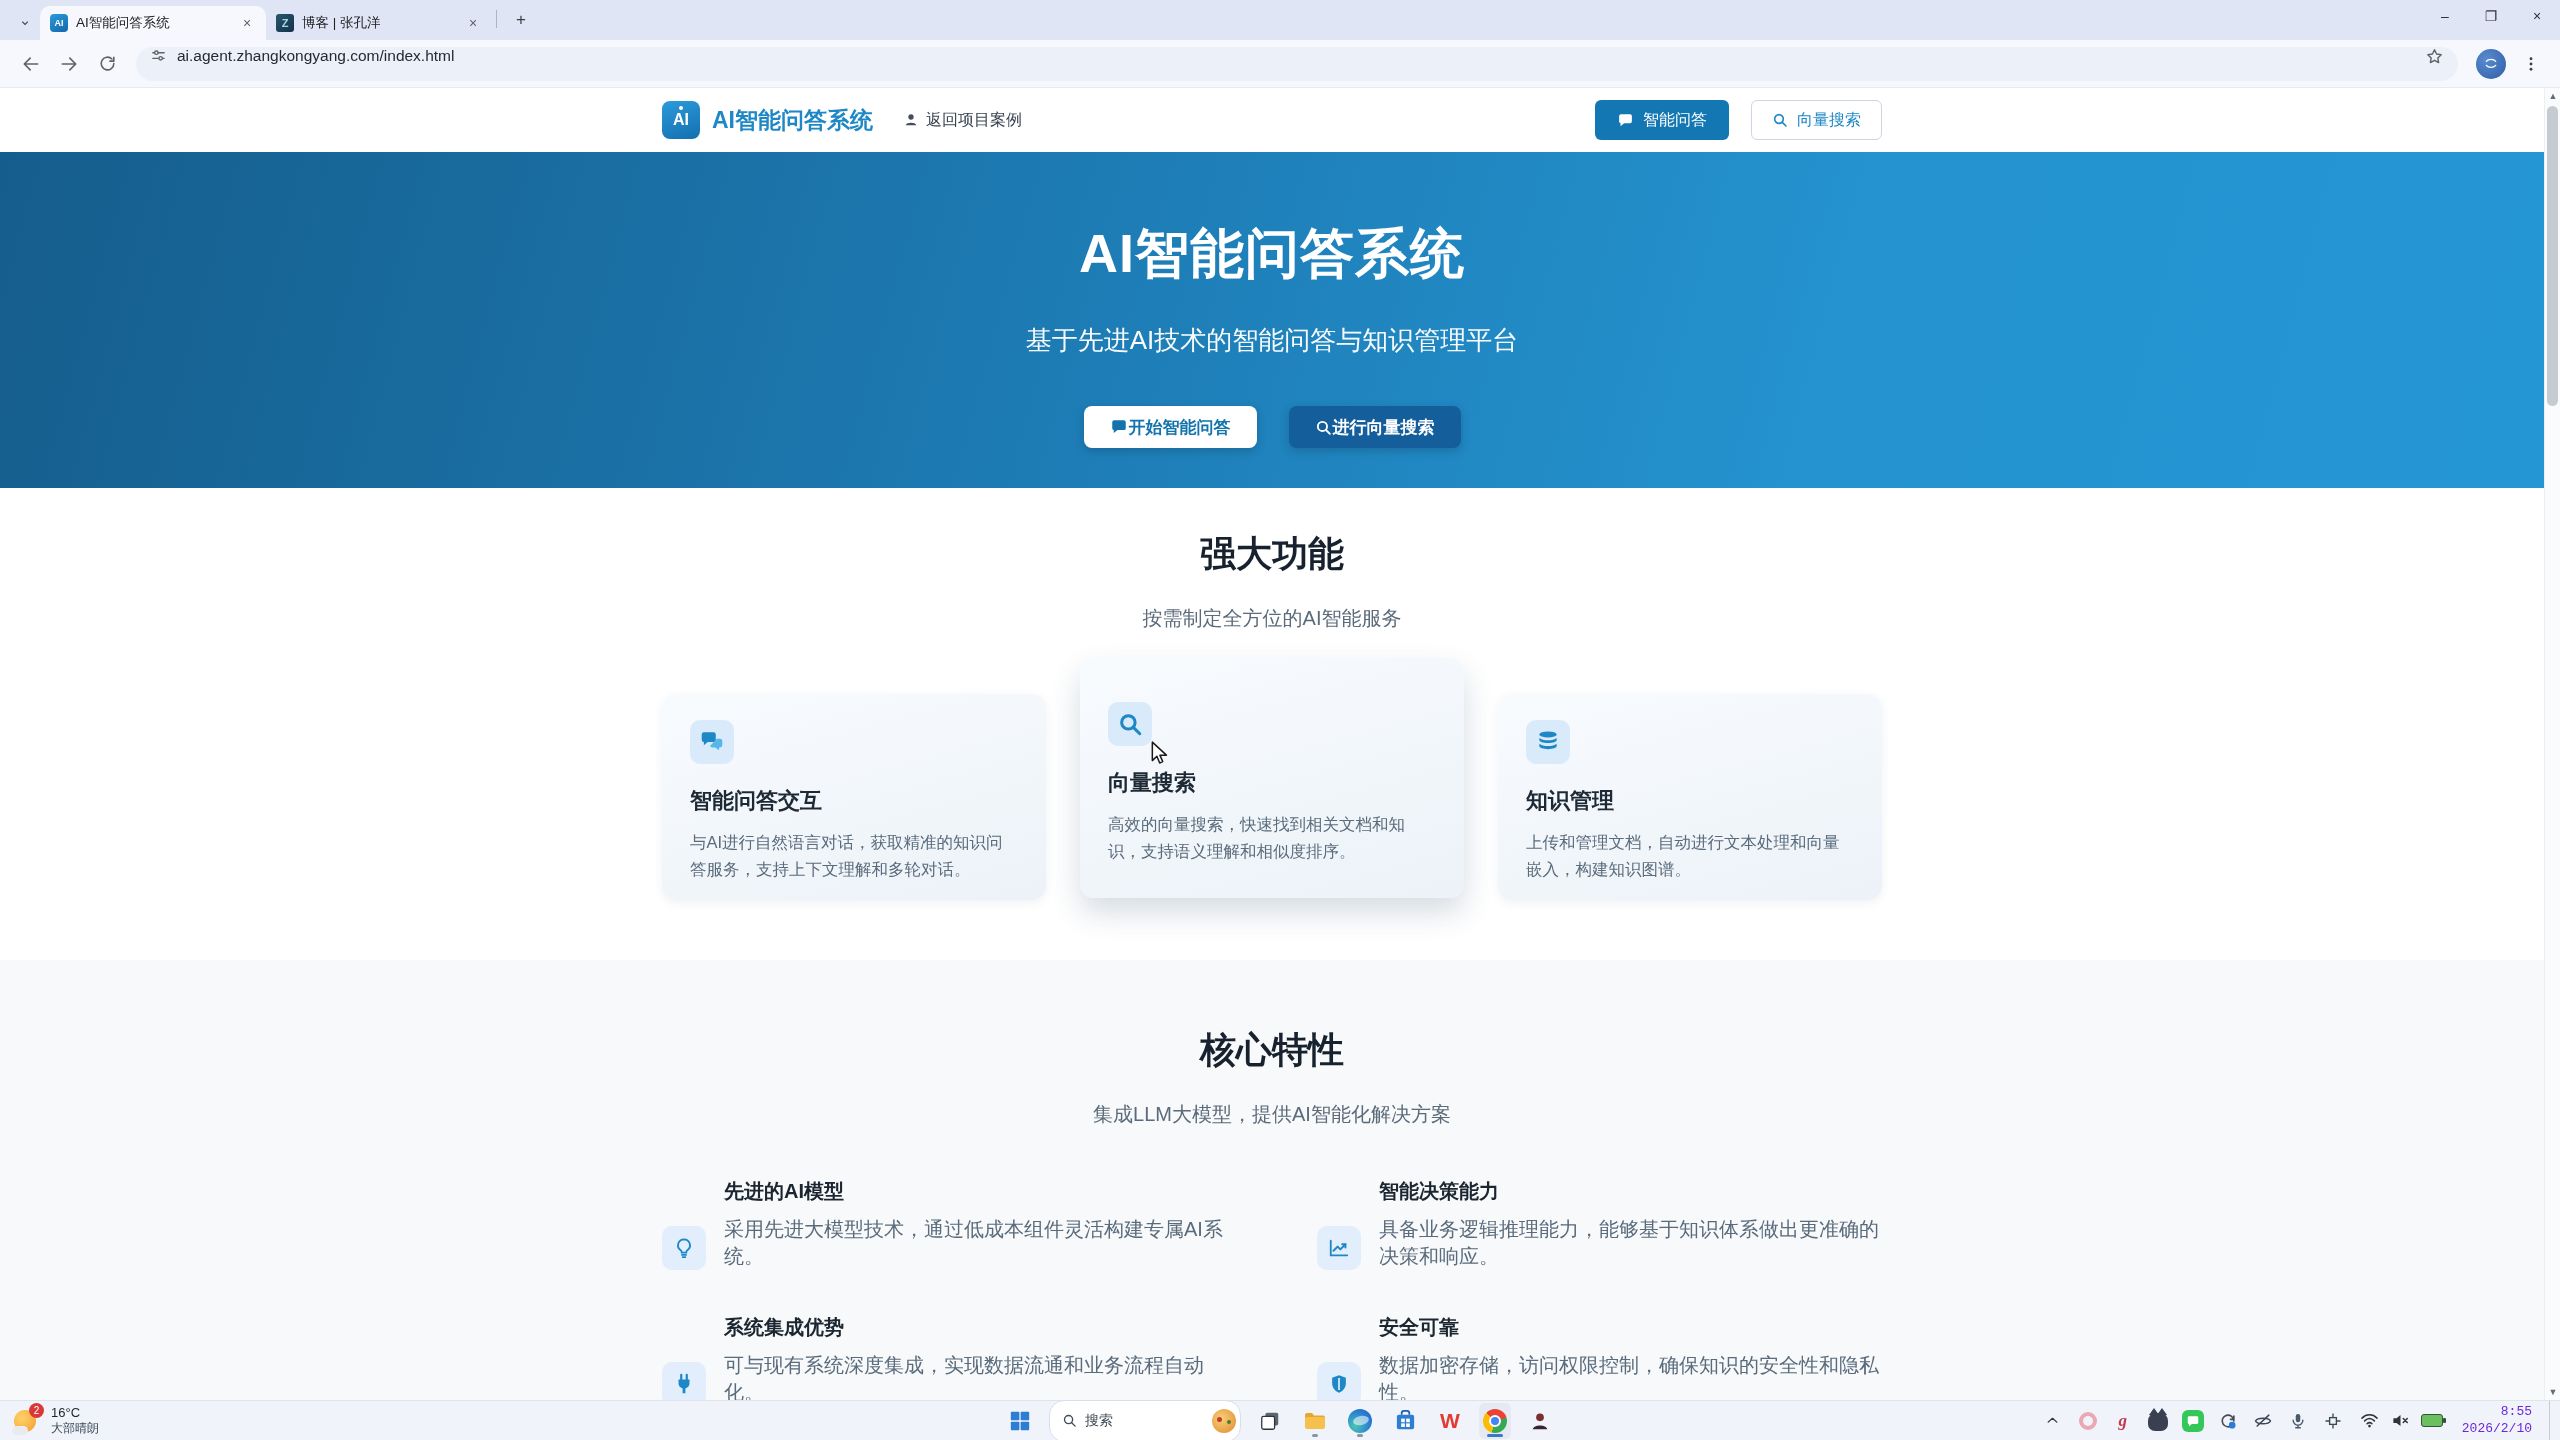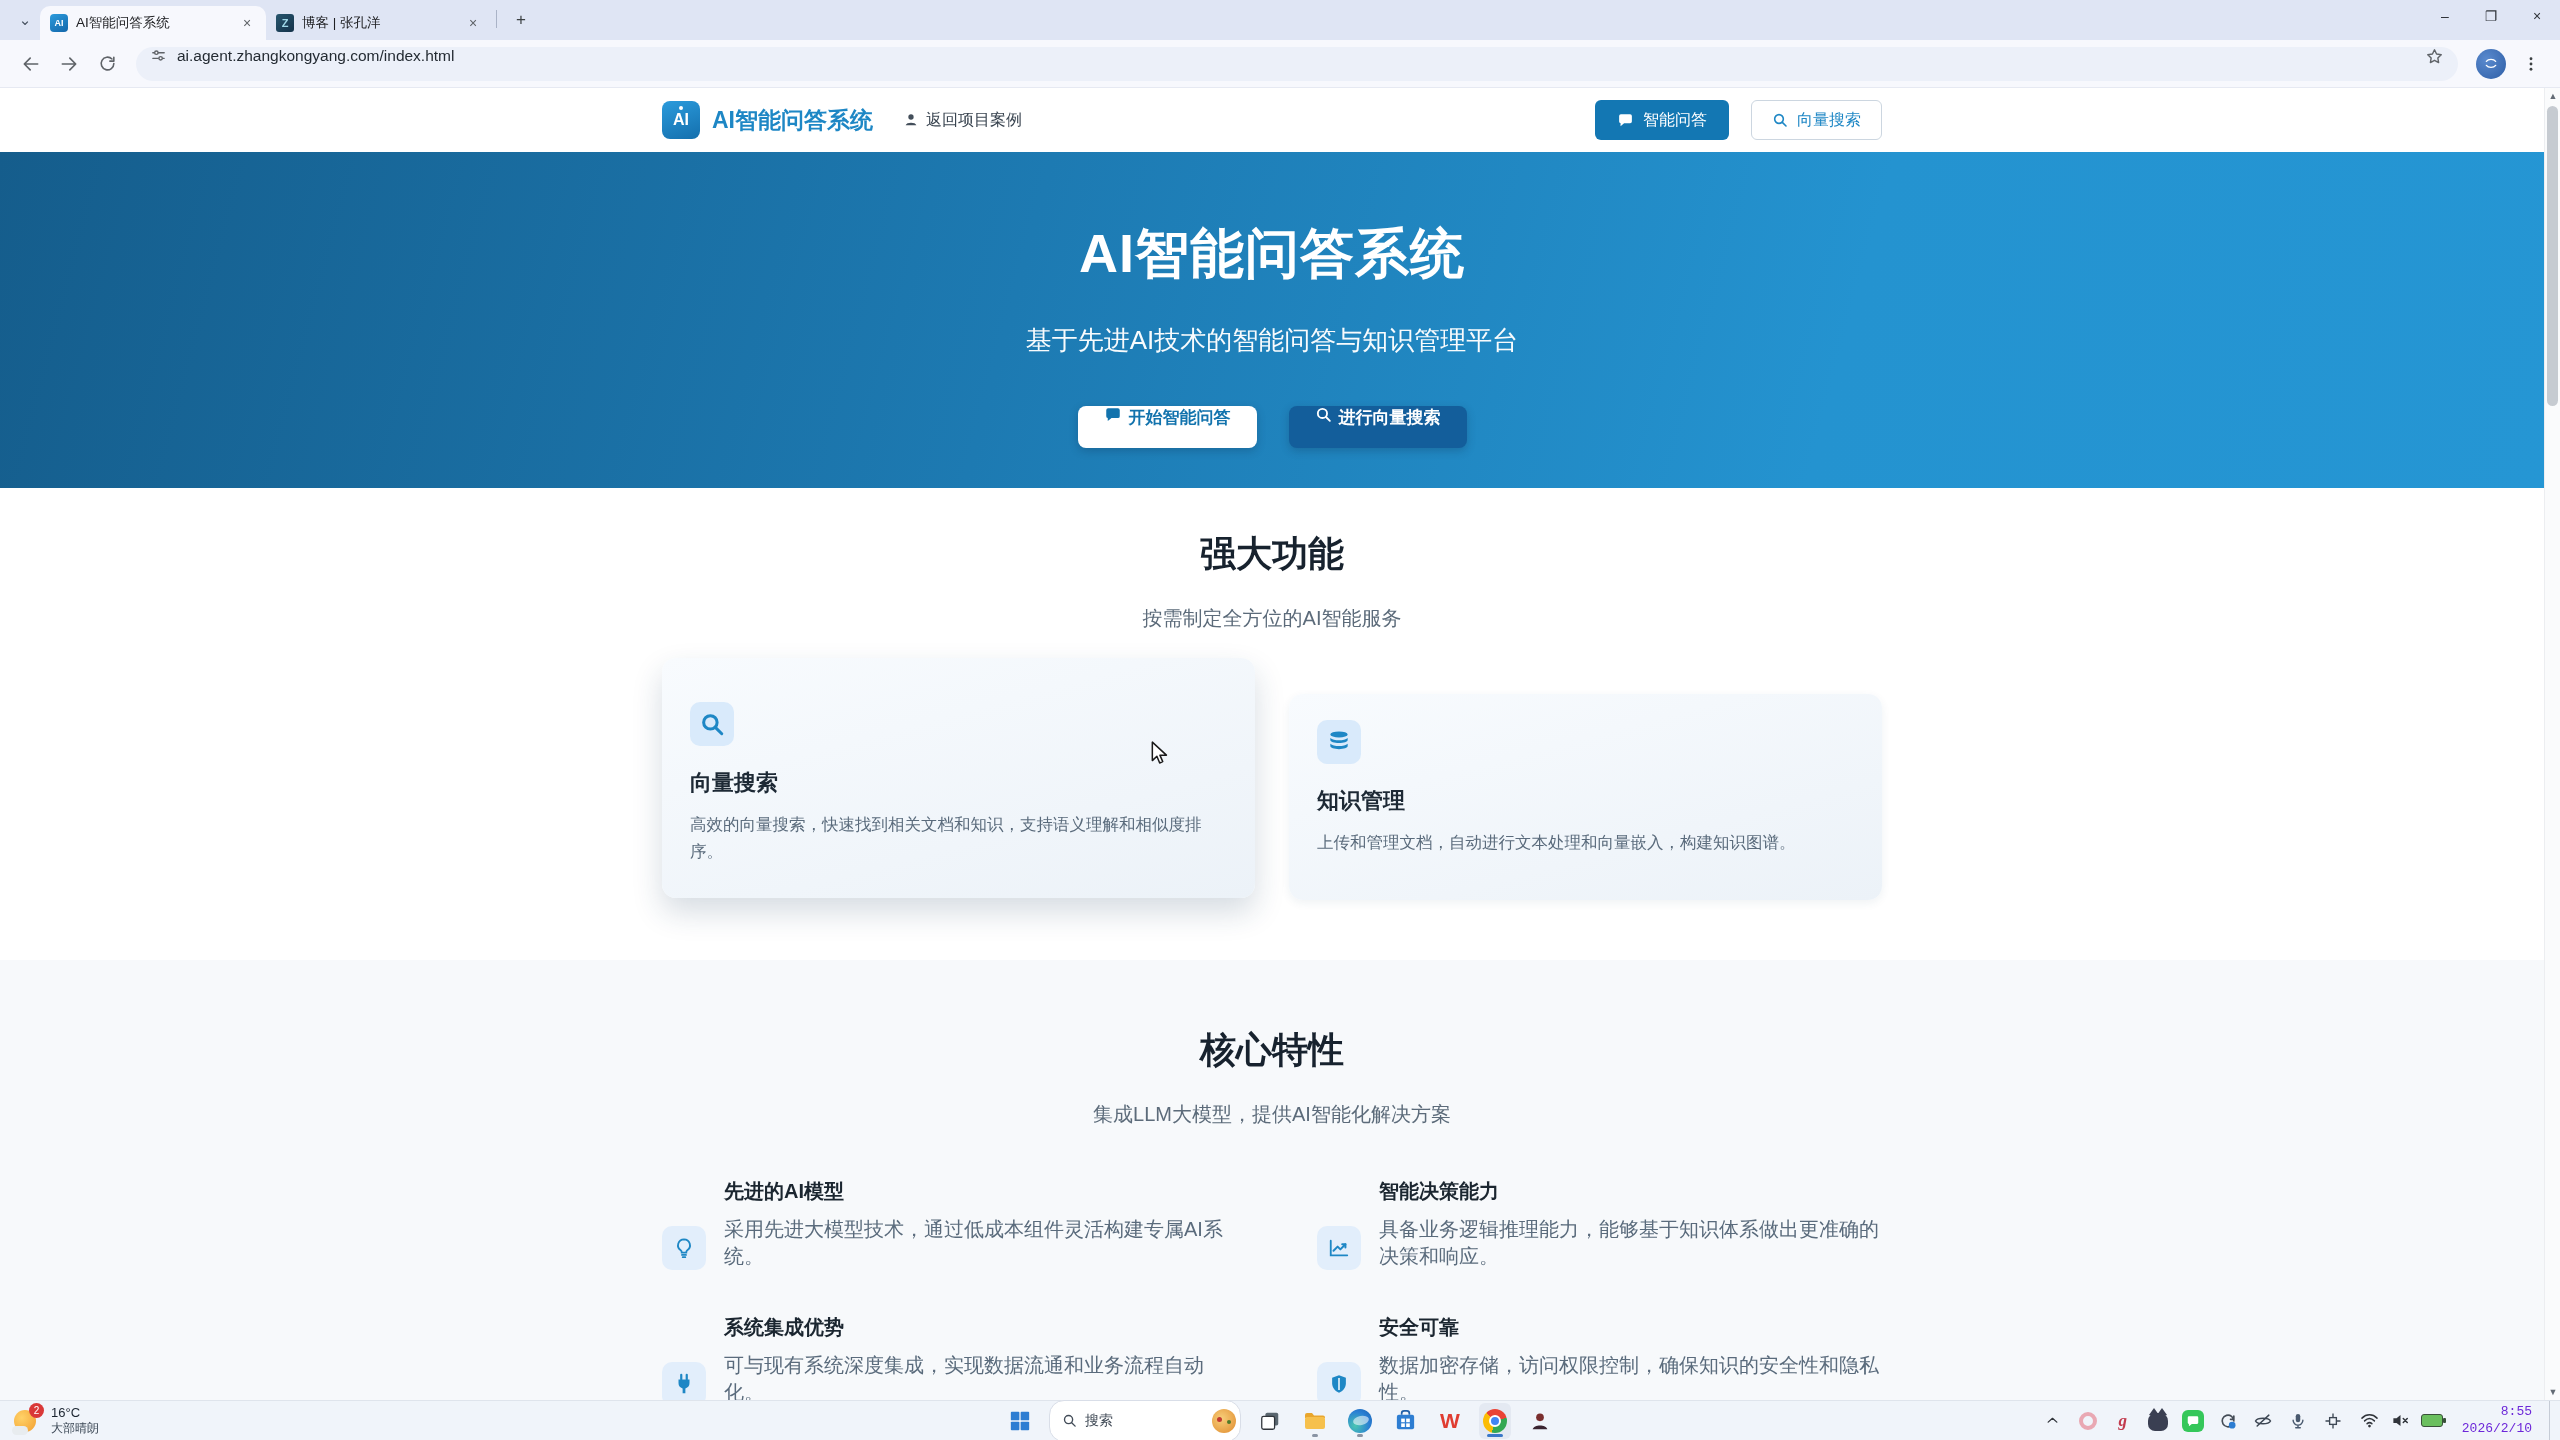--- a/index.html
+++ b/index.html
@@ -39,21 +39,21 @@
   .brand-name { font-size:23px; font-weight:bold; color:#1e87c5; margin-left:12px; }
   .back-link { display:flex; align-items:center; gap:7px; margin-left:30px; font-size:16px; color:#394450; }
   .nav-spacer { flex:1; }
   .btn-nav-chat { height:40px; padding:0 22px; border-radius:6px; background:#1377b3; color:#fff; font-size:16px; display:flex; align-items:center; gap:9px; }
   .btn-nav-search { height:40px; padding:0 20px; margin-left:22px; border-radius:6px; background:#fff; border:1px solid #ccd6e0; color:#1e87c5; font-size:16px; display:flex; align-items:center; gap:9px; }
 
   .hero { height:336px; background:linear-gradient(105deg,#155d8c 0%,#1d7ab2 40%,#2493d0 72%,#2596d4 100%); text-align:center; color:#fff; padding-top:66px; }
   .hero h1 { font-size:54px; font-weight:bold; letter-spacing:1px; }
   .hero .hero-sub { font-size:26px; font-weight:normal; margin-top:32px; color:rgba(255,255,255,.97); }
   .hero-btns { margin-top:48px; display:flex; justify-content:center; gap:32px; }
-  .btn-hero { height:42px; padding:0 26px; border-radius:8px; font-size:17px; font-weight:bold; display:inline-flex; align-items:flex-start; gap:7px; box-shadow:0 3px 8px rgba(10,40,70,.25); }
+  .btn-hero { height:42px; padding:0 26px; border-radius:8px; font-size:17px; font-weight:bold; display:inline-flex; align-items:center; gap:1px; box-shadow:0 3px 8px rgba(10,40,70,.25); }
   .btn-hero.primary { background:#fff; color:#1273ad; }
   .btn-hero.secondary { background:#135e9b; color:#fff; }
 
   .section-title { font-size:36px; font-weight:bold; color:#17222e; text-align:center; }
   .section-sub { font-size:20px; color:#5c6b7a; text-align:center; margin-top:26px; }
 
   .features { padding-top:42px; background:#fff; }
   .cards-row { width:1220px; margin:62px auto 0; display:flex; gap:34px; align-items:flex-start; }
   .card { flex:1; border-radius:14px; background:linear-gradient(165deg,#f8fbfe 0%,#ecf2f8 100%); box-shadow:0 3px 10px rgba(35,65,95,.07); padding:26px 28px 28px; height:206px; }
   .card.elevated { margin-top:-36px; height:240px; padding:44px 28px; box-shadow:0 14px 30px rgba(30,60,95,.18); }
@@ -235,20 +235,30 @@
           </svg>
         <span>进行向量搜索</span>
       </div>
     </div>
   </div>
 
   <div class="features">
     <div class="section-title">强大功能</div>
     <div class="section-sub">按需制定全方位的AI智能服务</div>
     <div class="cards-row">
+      <div class="card">
+        <div class="icon-tile">
+          <svg width="26" height="26" viewBox="0 0 24 24">
+              <path d="M2.5 5A2 2 0 0 1 4.5 3h9a2 2 0 0 1 2 2v5a2 2 0 0 1-2 2H8l-3.5 3v-3h-0a2 2 0 0 1-2-2z" fill="#1e87c5"></path>
+              <path d="M16.5 9h3a2 2 0 0 1 2 2v4a2 2 0 0 1-2 2h-1v2.5L15 17h-3a2 2 0 0 1-1.8-1.2" fill="#59b6e8"></path>
+            </svg>
+        </div>
+        <h3>智能问答交互</h3>
+        <p>与AI进行自然语言对话，获取精准的知识问答服务，支持上下文理解和多轮对话。</p>
+      </div>
       <div class="card elevated">
         <div class="icon-tile">
           <svg width="26" height="26" viewBox="0 0 24 24">
               <circle cx="10.5" cy="10.5" r="6.2" fill="none" stroke="#1e87c5" stroke-width="2.8"></circle>
               <path d="M15.3 15.3L21 21" stroke="#1e87c5" stroke-width="2.8" stroke-linecap="round"></path>
             </svg>
         </div>
         <h3>向量搜索</h3>
         <p>高效的向量搜索，快速找到相关文档和知识，支持语义理解和相似度排序。</p>
       </div>

